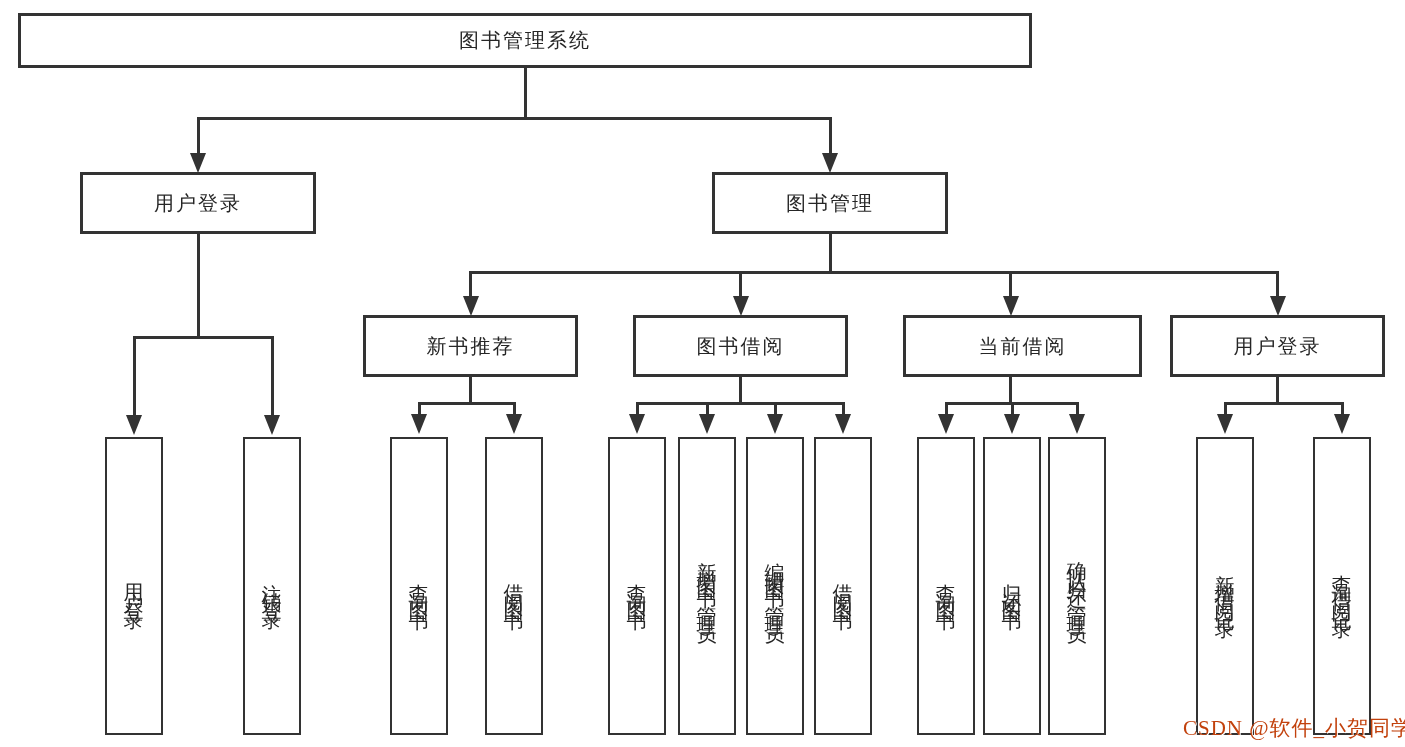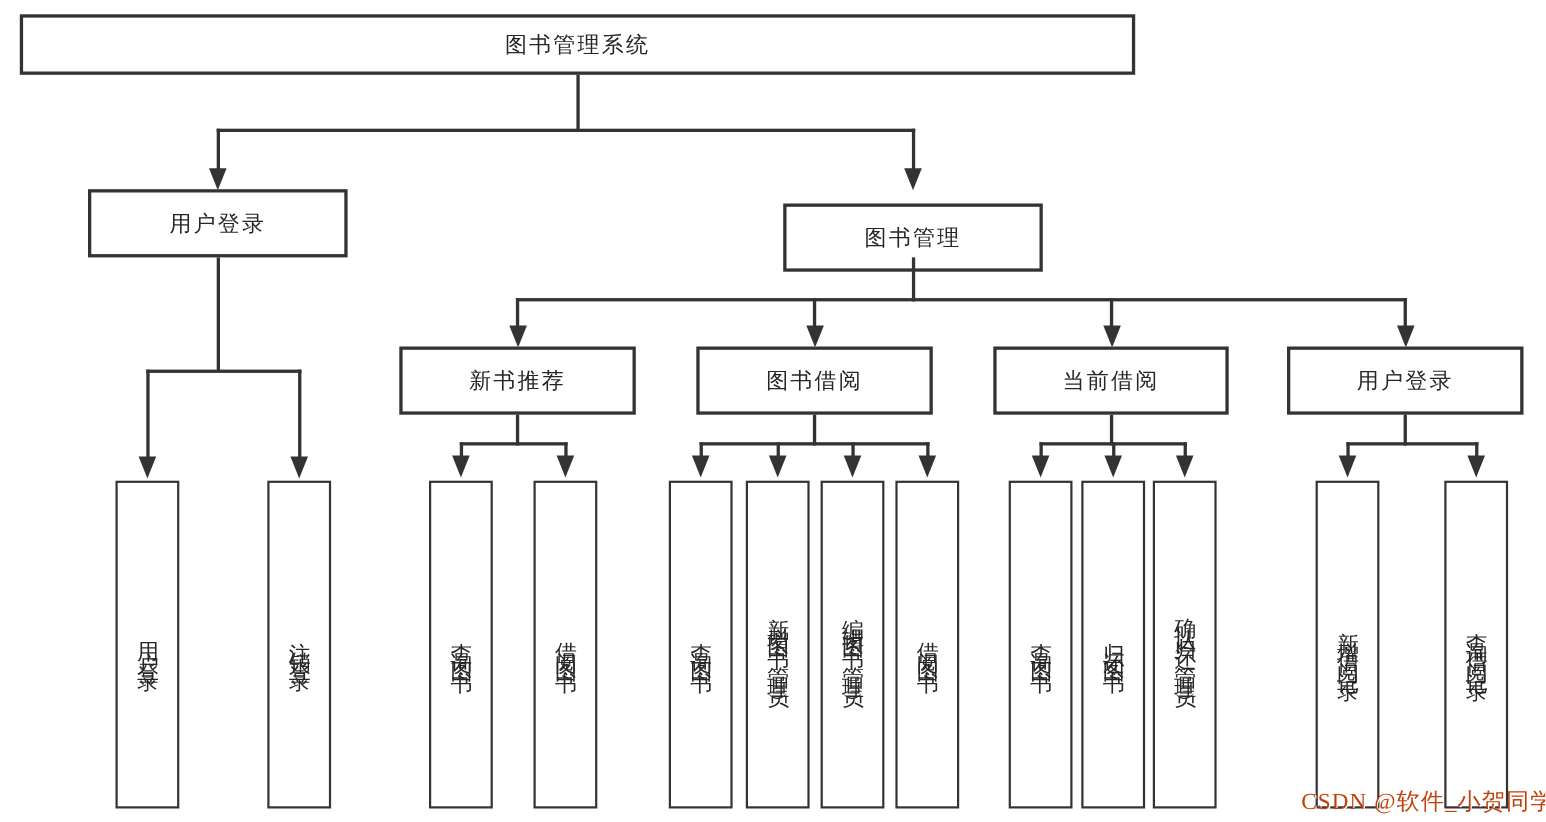--- a/index.html
+++ b/index.html
@@ -77,21 +77,21 @@
   <div class="vline" style="left:523.5px; top:68px; height:51px;"></div>
   <div class="hline" style="left:196.5px; top:117px; width:635px;"></div>
   <div class="vline" style="left:196.5px; top:117px; height:38px;"></div>
   <div class="arrow" style="left:190px; top:153px;"></div>
   <div class="vline" style="left:828.5px; top:117px; height:38px;"></div>
   <div class="arrow" style="left:822px; top:153px;"></div>
 
   <div class="box" style="left:80px; top:172px; width:236px; height:62px;">
     <span>用户登录</span>
   </div>
-  <div class="box" style="left:712px; top:185px; width:236px; height:62px;">
+  <div class="box" style="left:712px; top:172px; width:236px; height:62px;">
     <span>图书管理</span>
   </div>
 
   <div class="vline" style="left:196.5px; top:234px; height:104px;"></div>
   <div class="hline" style="left:132.5px; top:336px; width:141px;"></div>
   <div class="vline" style="left:132.5px; top:336px; height:80px;"></div>
   <div class="arrow" style="left:126px; top:415px;"></div>
   <div class="vline" style="left:270.5px; top:336px; height:80px;"></div>
   <div class="arrow" style="left:264px; top:415px;"></div>
 
@@ -105,21 +105,21 @@
   <div class="arrow" style="left:1002.5px; top:296px;"></div>
   <div class="vline" style="left:1276px; top:271px; height:27px;"></div>
   <div class="arrow" style="left:1269.5px; top:296px;"></div>
 
   <div class="box" style="left:363px; top:315px; width:215px; height:62px;">
     <span>新书推荐</span>
   </div>
   <div class="box" style="left:633px; top:315px; width:215px; height:62px;">
     <span>图书借阅</span>
   </div>
-  <div class="box" style="left:903px; top:315px; width:214px; height:62px;align-items:center;">
+  <div class="box" style="left:903px; top:315px; width:239px; height:62px;align-items:center;">
     <span>当前借阅</span>
   </div>
   <div class="box" style="left:1170px; top:315px; width:215px; height:62px;">
     <span>用户登录</span>
   </div>
 
   <div class="vline" style="left:469px; top:377px; height:28px;"></div>
   <div class="hline" style="left:417.5px; top:402px; width:98px;"></div>
   <div class="vline" style="left:417.5px; top:402px; height:14px;"></div>
   <div class="arrow" style="left:411px; top:414px;"></div>

